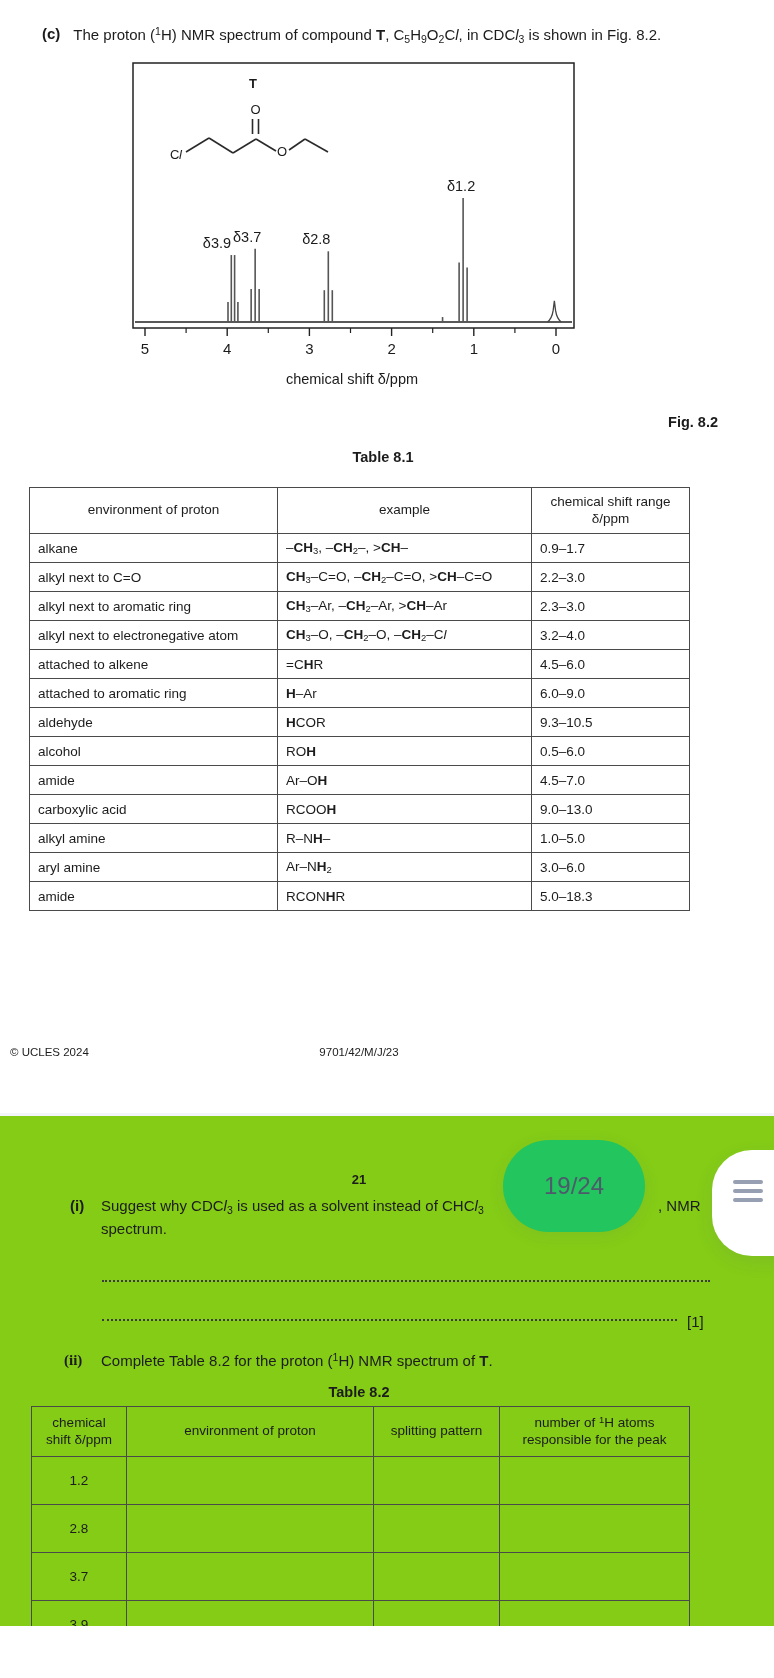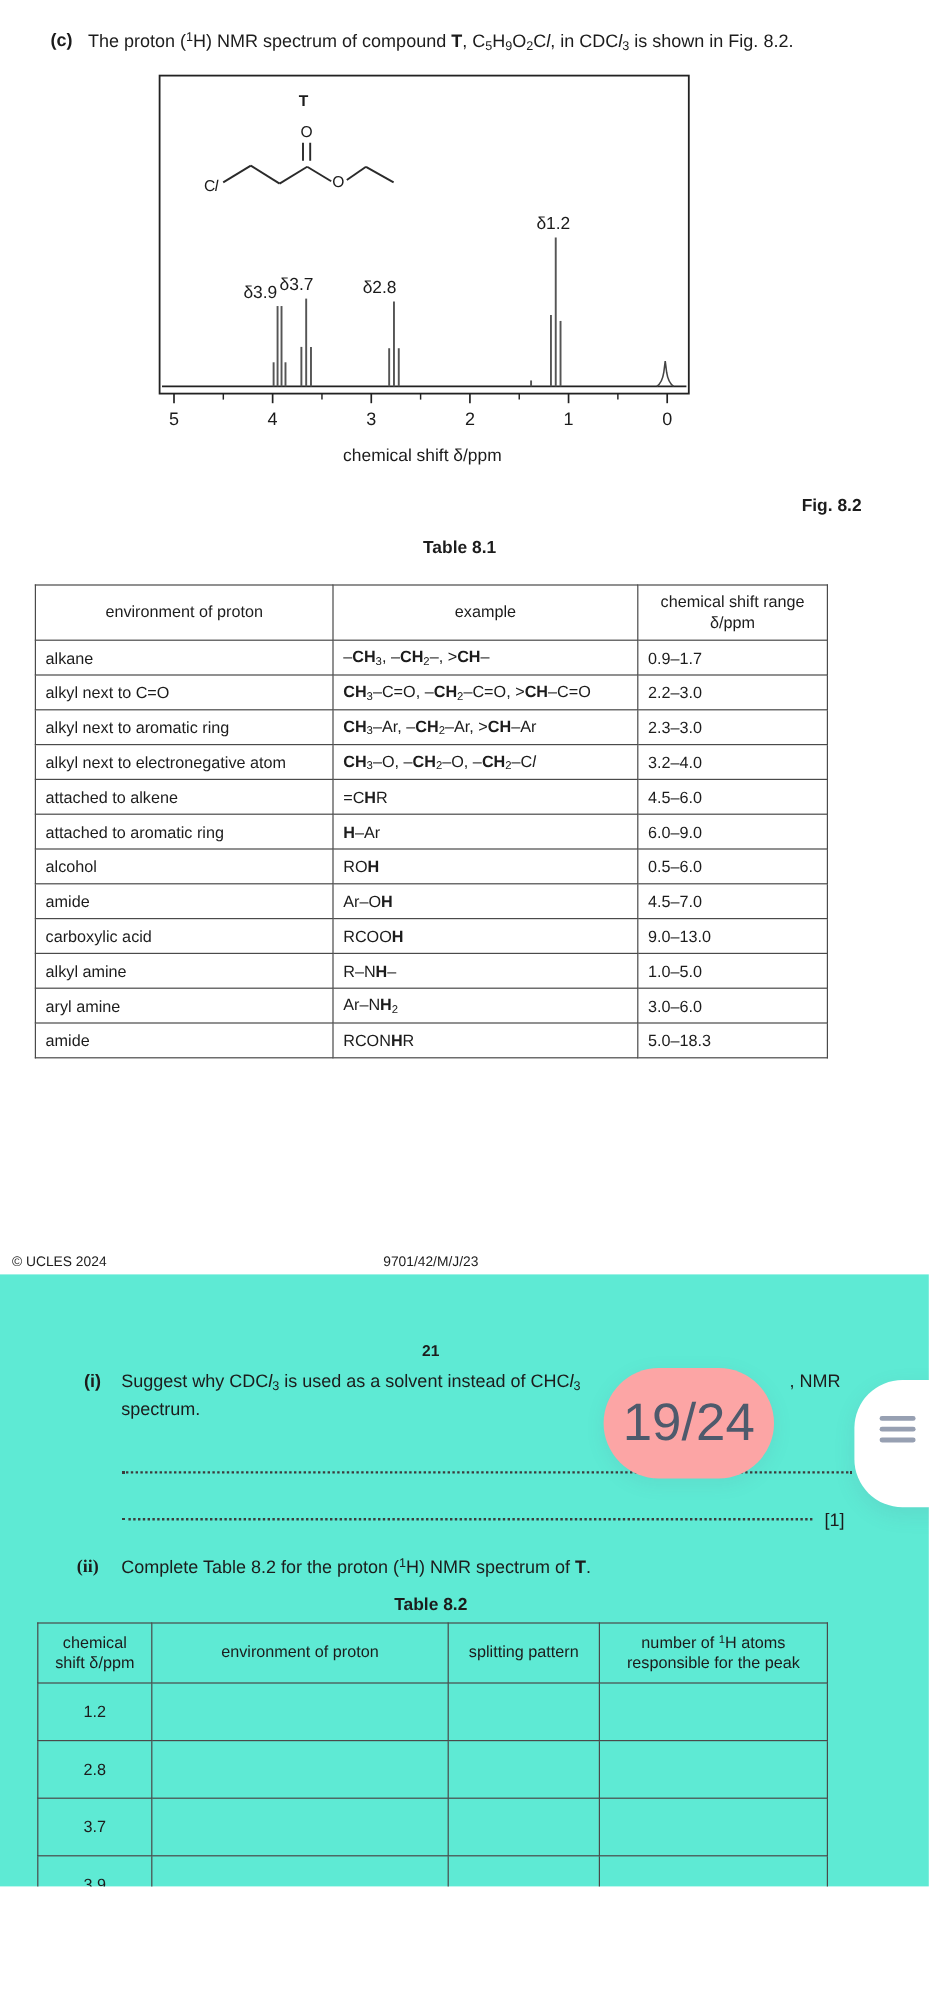--- a/index.html
+++ b/index.html
@@ -38,31 +38,31 @@
   #table2 td { height:48px; padding:2px 8px; }
   #table2 td:first-child { text-align:center; }
 
   #footer1-left  { left:10px;  top:1046px; font-size:11.5px; }
   #footer1-center{ left:0; width:718px; text-align:center; top:1046px; font-size:11.5px; }
 
   
   #page-gap { left:0; top:1113px; width:774px; height:9px; background:#f4f5fa; }
 
   
-  #page2 { position:absolute; left:0; top:1062px; width:774px; height:510px;
-           background:#5eead4; overflow:hidden; z-index:1; }
+  #page2 { position:absolute; left:0; top:1116px; width:774px; height:510px;
+           background:#84cc16; overflow:hidden; z-index:1; }
   #p2-num { top:56px; left:0; width:718px; text-align:center; font-size:13px; font-weight:bold; }
   .dotline { border-bottom:2px dotted #3c3c3c; height:14px; }
 
   
   #pager-pill { position:absolute; left:503px; top:1140px; width:142px; height:92px;
-                background:#fca5a5; border-radius:46px; z-index:10;
+                background:#22c55e; border-radius:46px; z-index:10;
                 box-shadow:0 4px 16px rgba(90,100,130,0.10);
                 display:flex; align-items:center; justify-content:center;
-                font-size:44px; color:#4e5a6c; cursor:default; }
+                font-size:24px; color:#4e5a6c; cursor:default; }
   #menu-card { position:absolute; left:712px; top:1150px; width:130px; height:106px;
                background:#fff; border-radius:40px; z-index:10;
                box-shadow:0 6px 18px rgba(90,100,130,0.12); }
   .ham-line { position:absolute; left:21px; width:30px; height:3.5px;
               border-radius:2px; background:#97a0b2; }
 </style>
 </head>
 <body>
 
 <div id="page1">
@@ -182,20 +182,25 @@
           <td>attached to alkene</td>
           <td>=C<b>H</b>R</td>
           <td>4.5–6.0</td>
         </tr>
         <tr>
           <td>attached to aromatic ring</td>
           <td><b>H</b>–Ar</td>
           <td>6.0–9.0</td>
         </tr>
         <tr>
+          <td>aldehyde</td>
+          <td><b>H</b>COR</td>
+          <td>9.3–10.5</td>
+        </tr>
+        <tr>
           <td>alcohol</td>
           <td>RO<b>H</b></td>
           <td>0.5–6.0</td>
         </tr>
         <tr>
           <td>amide</td>
           <td>Ar–O<b>H</b></td>
           <td>4.5–7.0</td>
         </tr>
         <tr>

